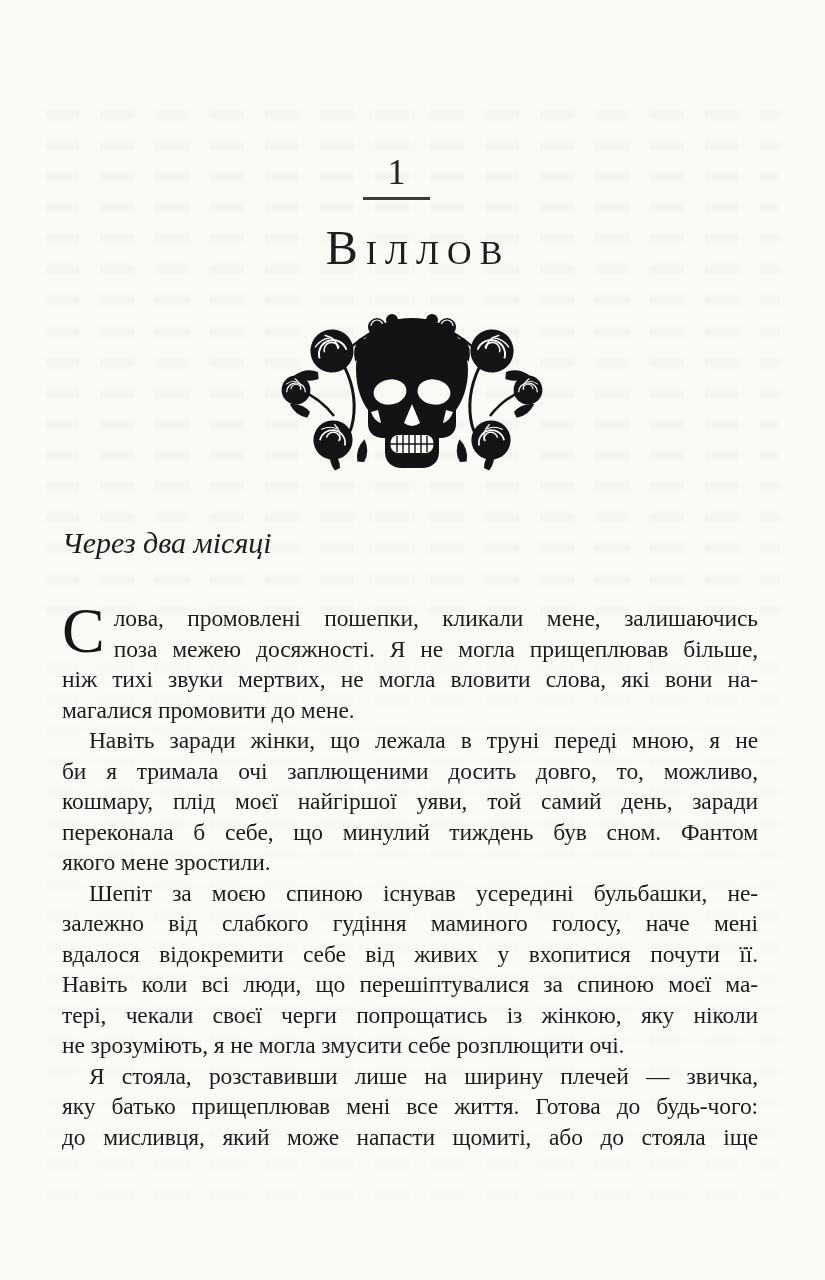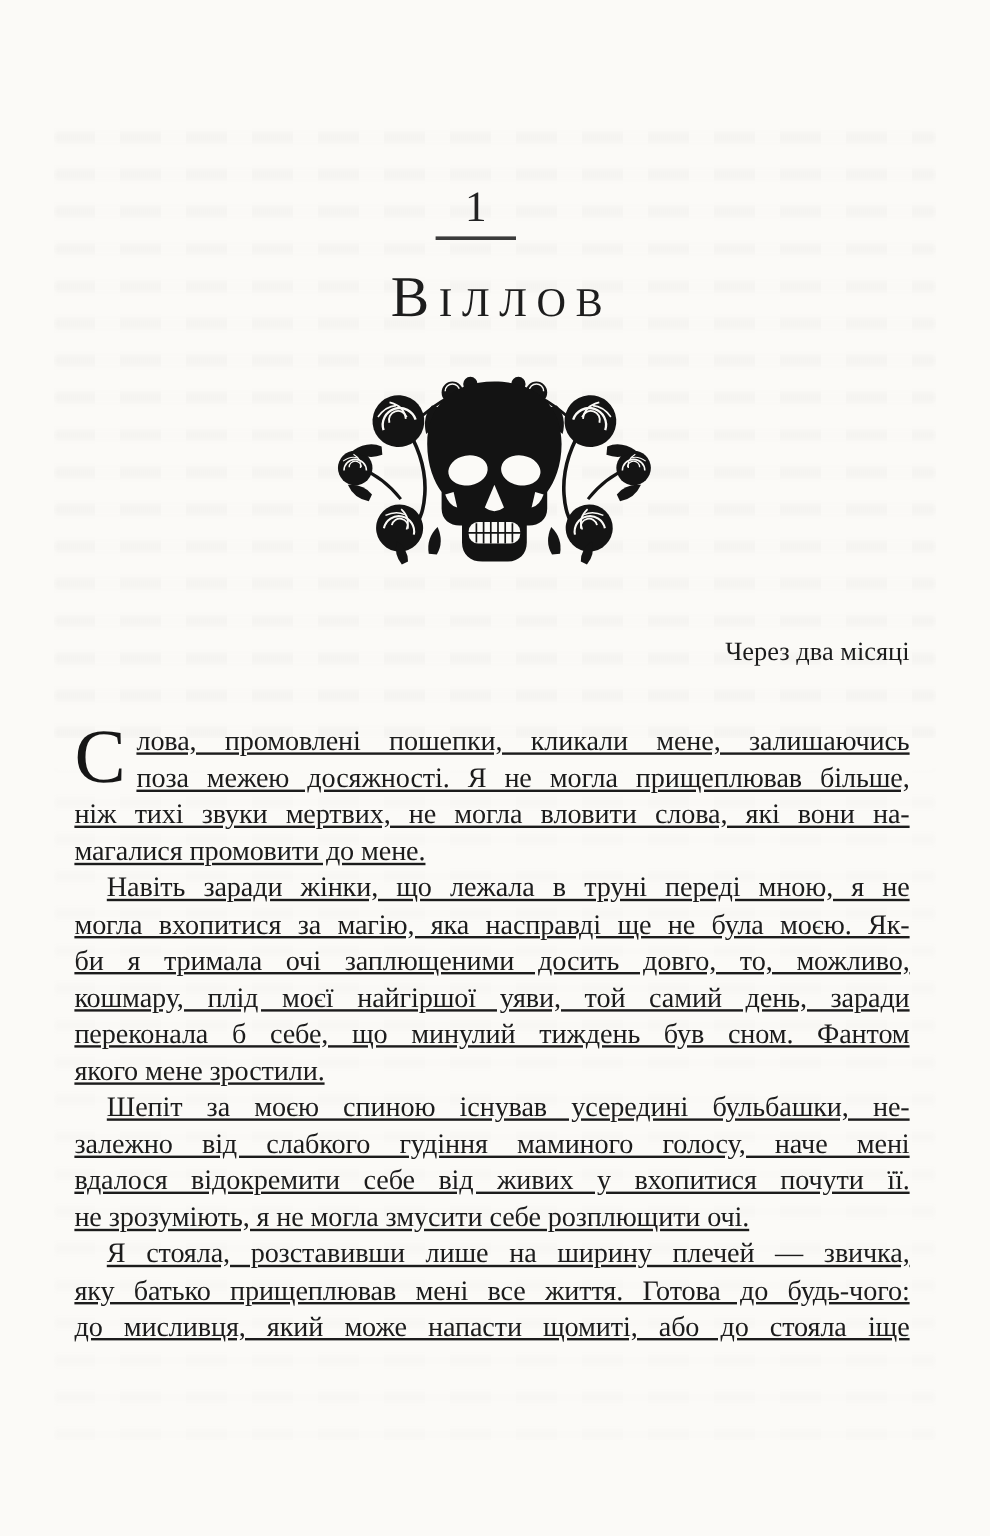--- a/index.html
+++ b/index.html
@@ -40,30 +40,29 @@
     color:#1d1d1d;
   }
   .ornament{
     position:absolute;top:312px;left:276px;width:272px;height:172px;z-index:2;
   }
   .content{
     position:absolute;left:62px;top:528px;width:696px;z-index:2;
     font-size:23.5px;line-height:30.5px;
   }
   .date-note{
-    font-size:22px;line-height:30px;
+    font-style:italic;
+    font-size:30px;line-height:30px;
     margin:0 0 45px 0;
-    text-align:right;
   }
   .para{margin:0;}
   .line{
     text-align:justify;
     letter-spacing:-0.1px;
     min-height:30.5px;
-    text-decoration:underline;
   }
   .line.jl{text-align-last:justify;}
   .line.indent{text-indent:27px;}
   .dropcap{
     float:left;
     font-size:64px;
     line-height:52px;
     height:57px;
     padding:2px 9px 0 0;
     color:#161616;
@@ -150,30 +149,31 @@
     <div>
         <div class="para">
           <span class="dropcap">С</span>
           <div class="line jl">лова, промовлені пошепки, кликали мене, залишаючись</div>
           <div class="line jl">поза межею досяжності. Я не могла прищеплював більше,</div>
           <div class="line jl">ніж тихі звуки мертвих, не могла вловити слова, які вони на-</div>
           <div class="line">магалися промовити до мене.</div>
         </div>
         <div class="para">
           <div class="line jl indent">Навіть заради жінки, що лежала в труні переді мною, я не</div>
-          <div class="line jl">могла вхопитися за магію, яка насправді ще не була моєю. Як-</div>
           <div class="line jl">би я тримала очі заплющеними досить довго, то, можливо,</div>
           <div class="line jl">кошмару, плід моєї найгіршої уяви, той самий день, заради</div>
           <div class="line jl">переконала б себе, що минулий тиждень був сном. Фантом</div>
           <div class="line">якого мене зростили.</div>
         </div>
         <div class="para">
           <div class="line jl indent">Шепіт за моєю спиною існував усередині бульбашки, не-</div>
           <div class="line jl">залежно від слабкого гудіння маминого голосу, наче мені</div>
           <div class="line jl">вдалося відокремити себе від живих у вхопитися почути її.</div>
+          <div class="line jl">Навіть коли всі люди, що перешіптувалися за спиною моєї ма-</div>
+          <div class="line jl">тері, чекали своєї черги попрощатись із жінкою, яку ніколи</div>
           <div class="line">не зрозуміють, я не могла змусити себе розплющити очі.</div>
         </div>
         <div class="para">
           <div class="line jl indent">Я стояла, розставивши лише на ширину плечей — звичка,</div>
           <div class="line jl">яку батько прищеплював мені все життя. Готова до будь-чого:</div>
           <div class="line jl">до мисливця, який може напасти щомиті, або до стояла іще</div>
         </div>
       </div>
   </div>
 

